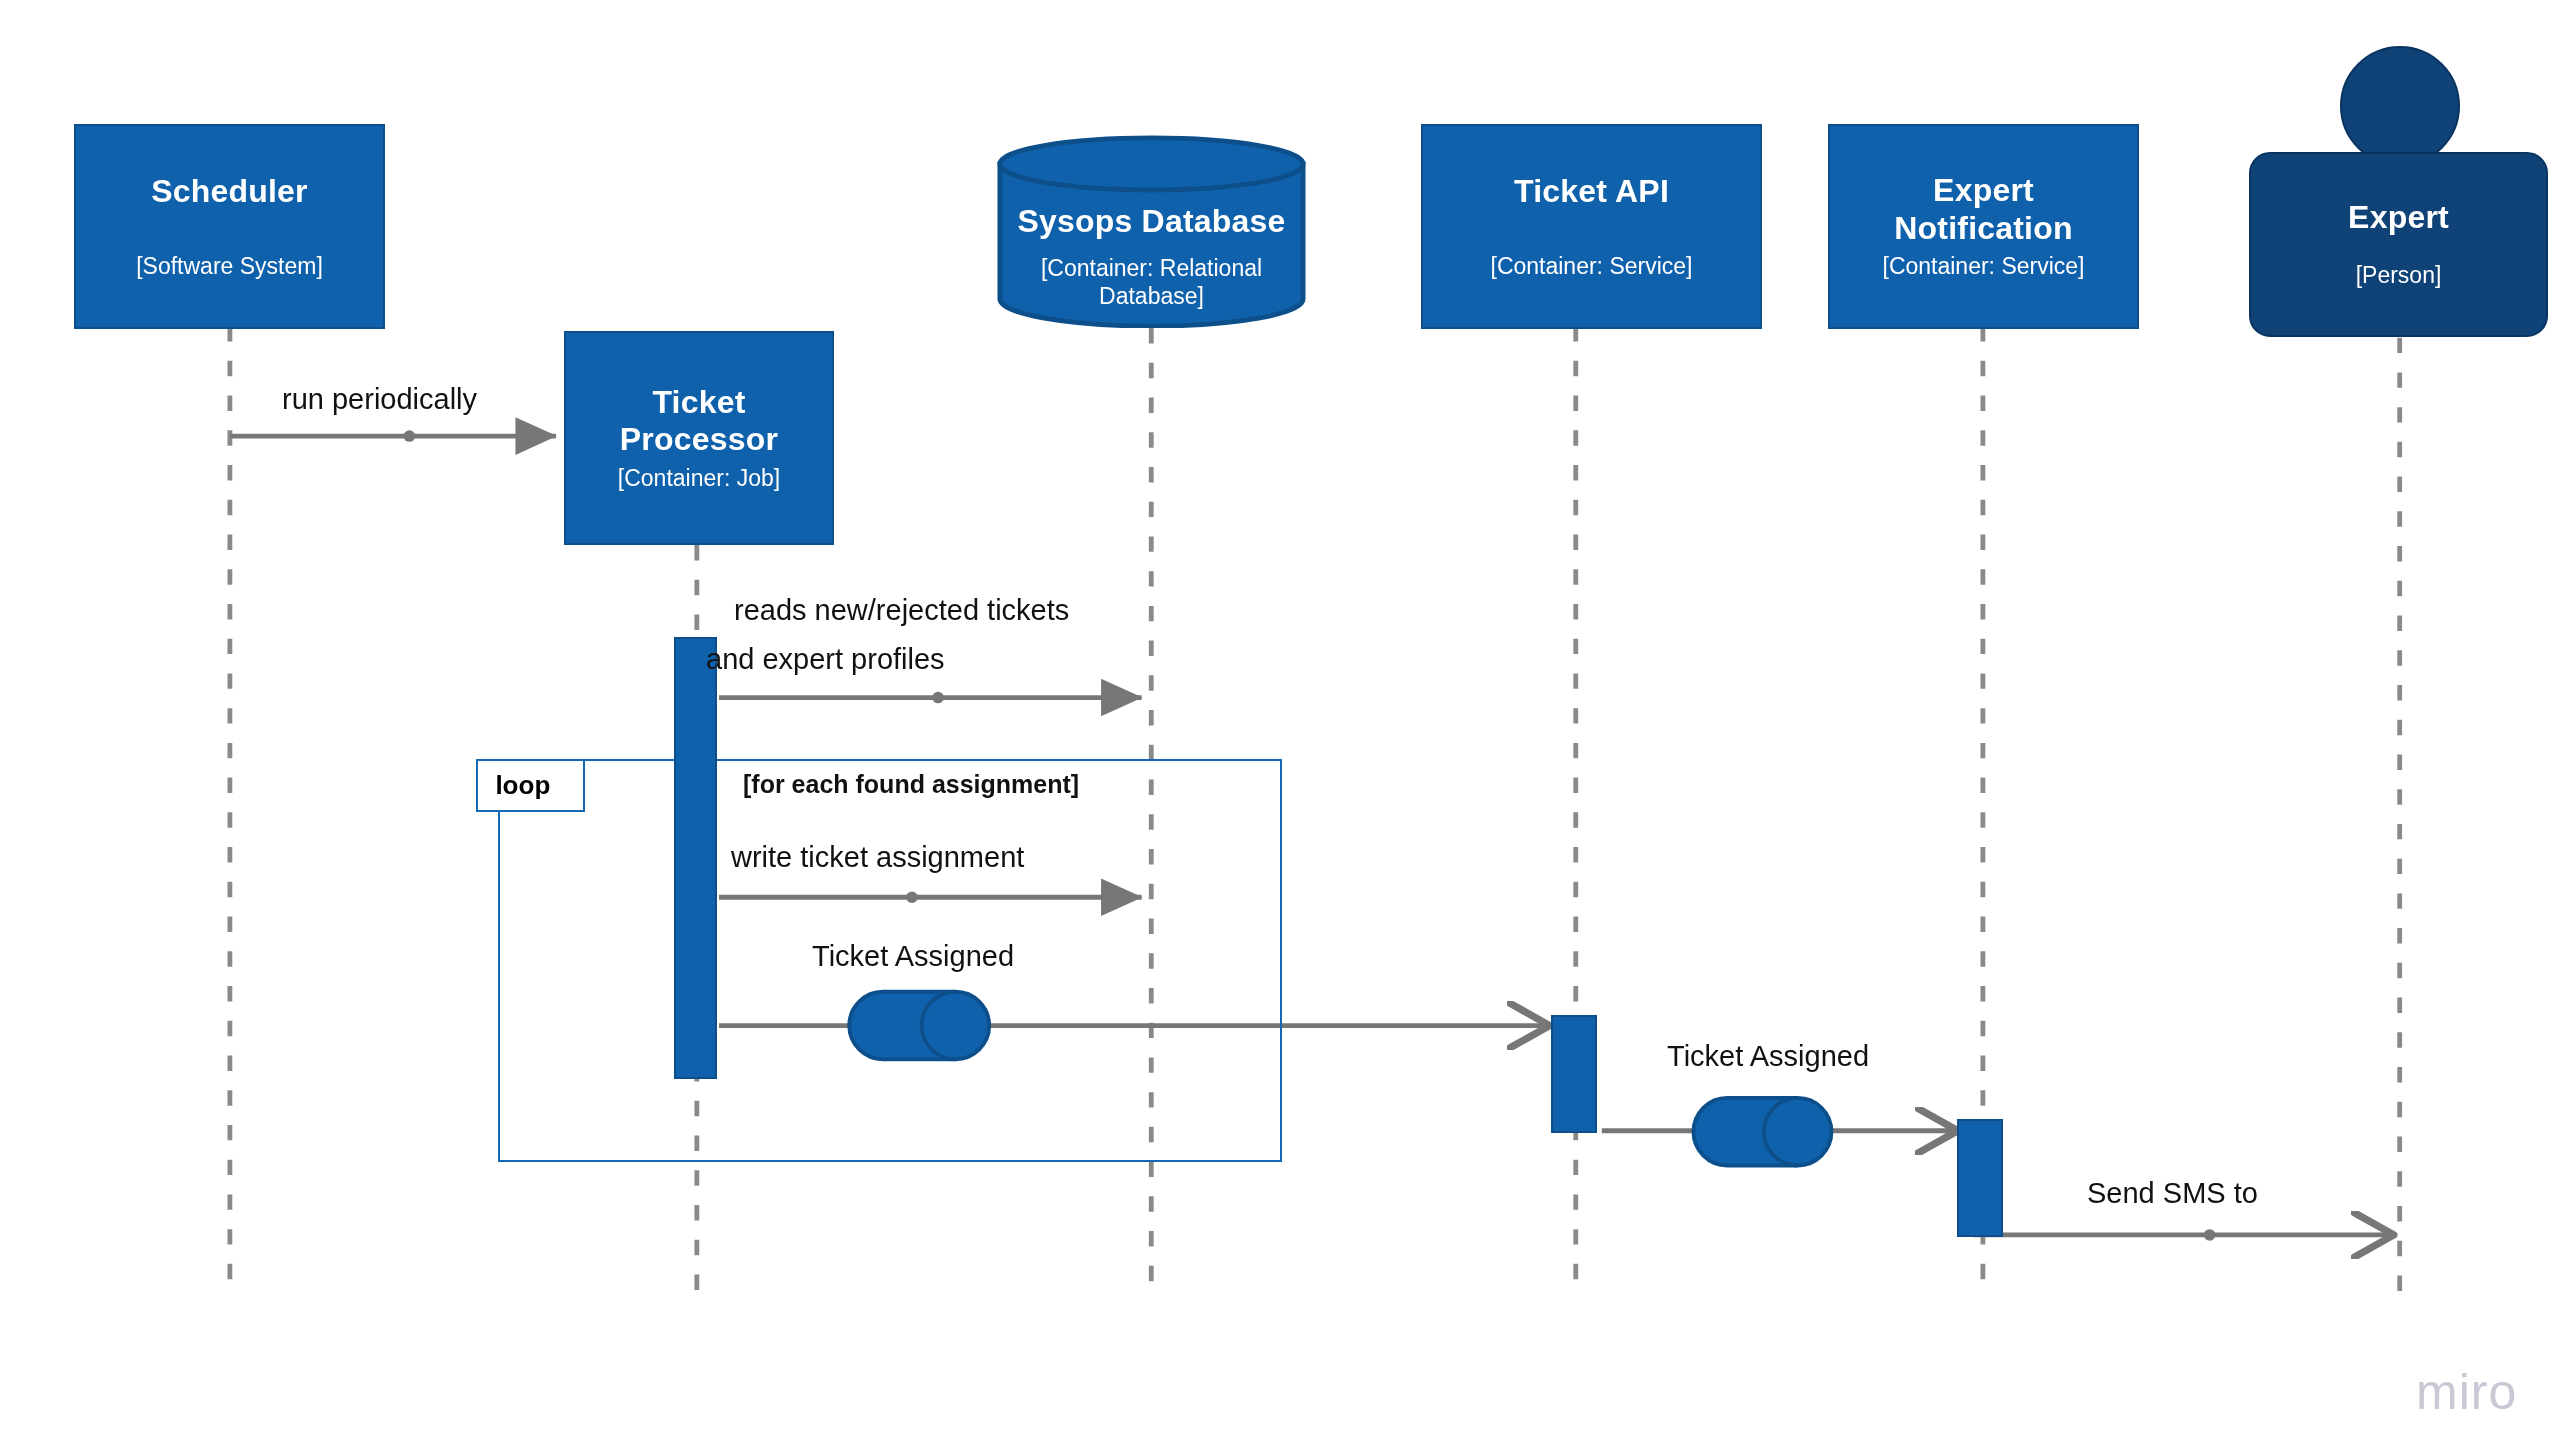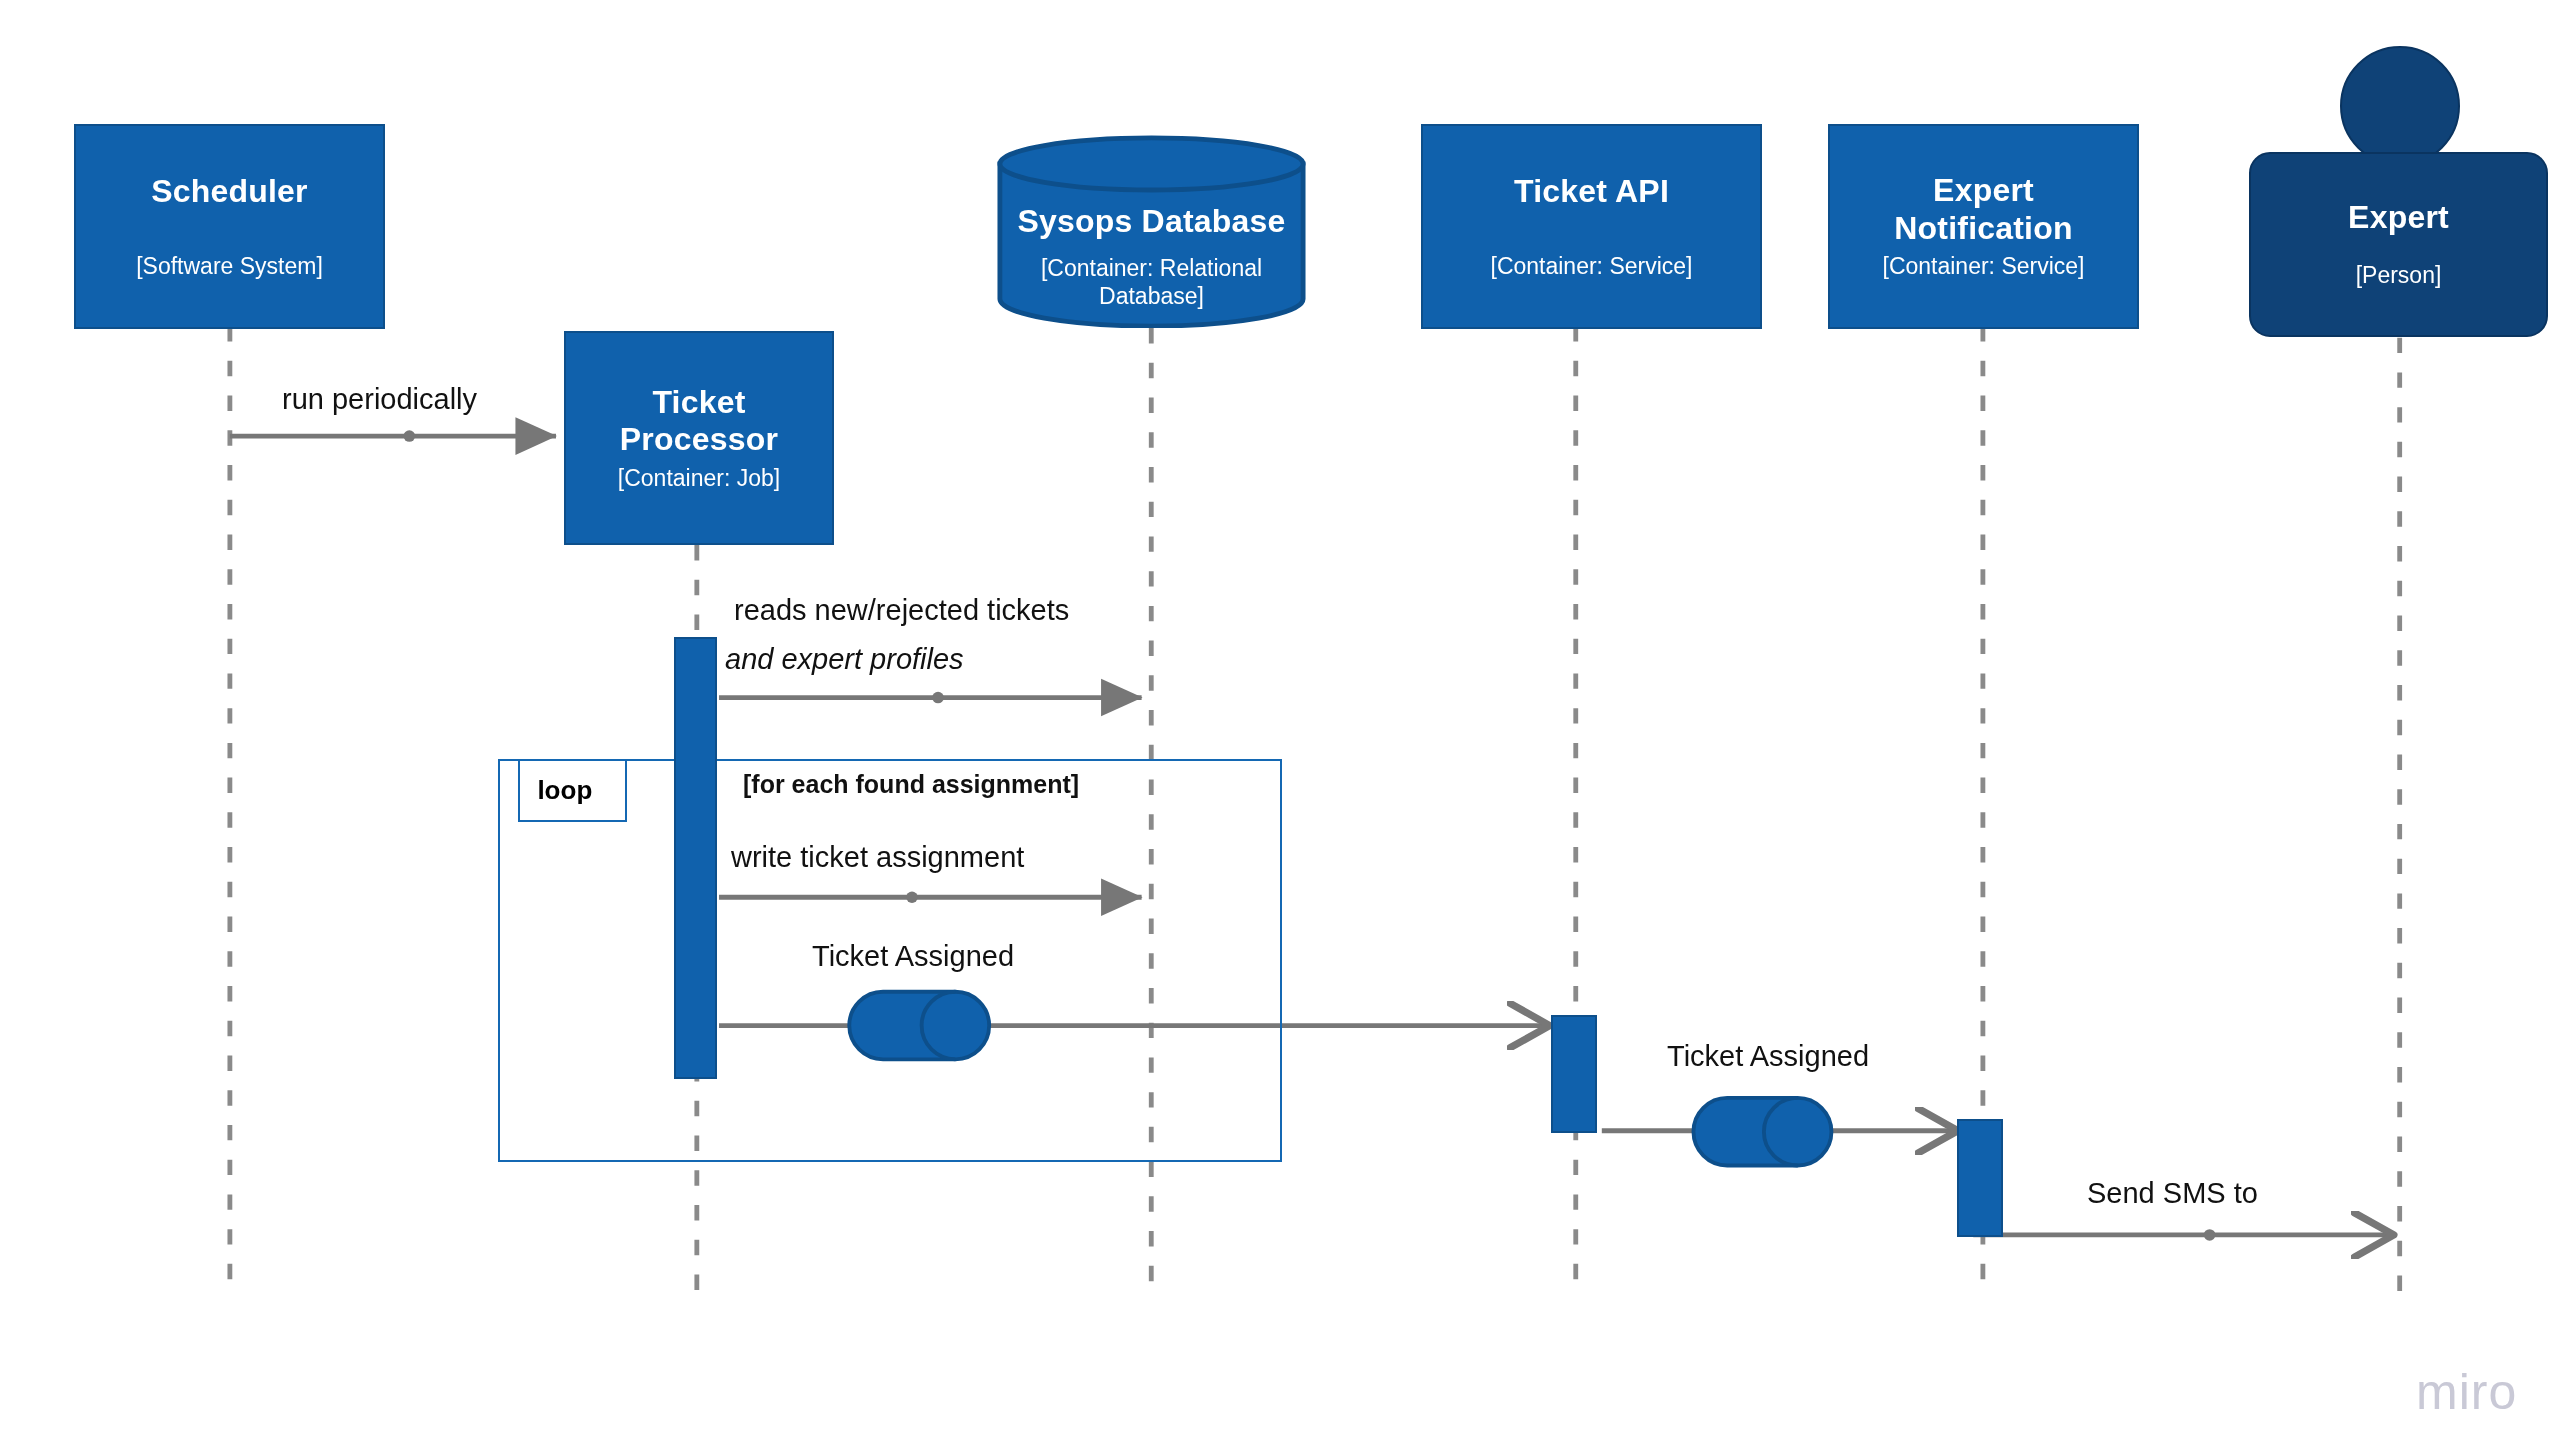--- a/index.html
+++ b/index.html
@@ -213,21 +213,21 @@
       <path d="M990,1028 A35,35 0 0 0 990,1098" fill="none" stroke="#0d4f8b" stroke-width="4"></path>
     </g>
 
     <g>
       <path d="M1790,1138 L1863,1138 A35,35 0 0 1 1863,1208 L1790,1208 A35,35 0 0 1 1790,1138 Z" fill="#1061ac" stroke="#0d4f8b" stroke-width="4"></path>
       <path d="M1863,1138 A35,35 0 0 0 1863,1208" fill="none" stroke="#0d4f8b" stroke-width="4"></path>
     </g>
   </svg>
 
   <div class="frag" style="left:498px; top:759px; width:784px; height:403px;"></div>
-  <div class="frag-label" style="left:518px; top:759px; width:109px; height:63px;">
+  <div class="frag-label" style="left:476px; top:759px; width:109px; height:53px;">
     <span>loop</span>
   </div>
   <div class="frag-guard" style="left:743px; top:770px;">[for each found assignment]</div>
 
   <div class="activation" style="left:674px; top:637px; width:43px; height:442px;"></div>
   <div class="activation" style="left:1551px; top:1015px; width:46px; height:118px;"></div>
   <div class="activation" style="left:1957px; top:1119px; width:46px; height:118px;"></div>
 
   <div class="participant" style="left:564px; top:331px; width:270px; height:214px;">
     <div class="p-name">Ticket</div>
@@ -270,21 +270,21 @@
     <div class="person-body" style="left:0px; top:106px; width:299px; height:185px;">
       <div class="p-name">Expert</div>
       <div class="gap-md"></div>
       <div class="p-tech">[Person]</div>
     </div>
   </div>
 
   <div class="msg-label" style="left:282px; top:381px;">run periodically</div>
 
   <div class="msg-label" style="left:734px; top:592px;">reads new/rejected tickets</div>
-  <div class="msg-label" style="left:725px; top:641px;font-style:italic;">and expert profiles</div>
+  <div class="msg-label" style="left:706px; top:641px;">and expert profiles</div>
 
   <div class="msg-label" style="left:731px; top:839px;">write ticket assignment</div>
 
   <div class="msg-label" style="left:812px; top:938px;">Ticket Assigned</div>
 
   <div class="msg-label" style="left:1667px; top:1038px;">Ticket Assigned</div>
 
   <div class="msg-label" style="left:2087px; top:1175px;">Send SMS to</div>
 
 

